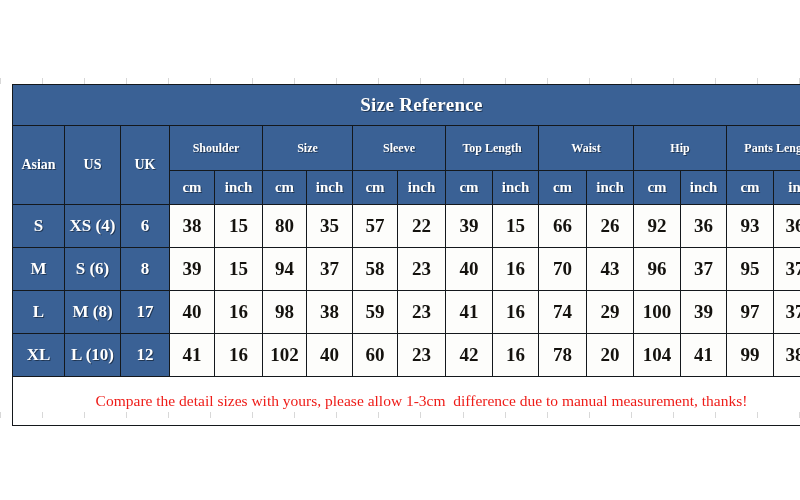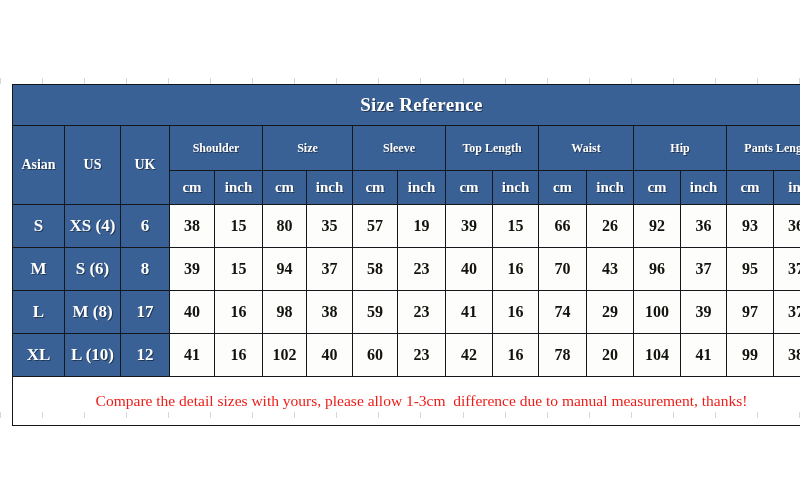--- a/index.html
+++ b/index.html
@@ -76,21 +76,21 @@
   }
   .sizecol-cell {
     font-size: 14px;
   }
 
   
   .val {
     background: #fdfdfb;
     color: #14120e;
     font-weight: bold;
-    font-size: 16px;
+    font-size: 19px;
     height: 42px;
   }
   .row-label {
     font-size: 17px;
     height: 42px;
   }
 
   .note-cell {
     background: #ffffff;
     height: 48px;
@@ -186,21 +186,21 @@
 
       <tr>
         <td class="hdr row-label">S</td>
         <td class="hdr row-label">XS (4)</td>
         <td class="hdr row-label">6</td>
         <td class="val">38</td>
         <td class="val">15</td>
         <td class="val">80</td>
         <td class="val">35</td>
         <td class="val">57</td>
-        <td class="val">19</td>
+        <td class="val">22</td>
         <td class="val">39</td>
         <td class="val">15</td>
         <td class="val">66</td>
         <td class="val">26</td>
         <td class="val">92</td>
         <td class="val">36</td>
         <td class="val">93</td>
         <td class="val">36.3</td>
       </tr>
 

